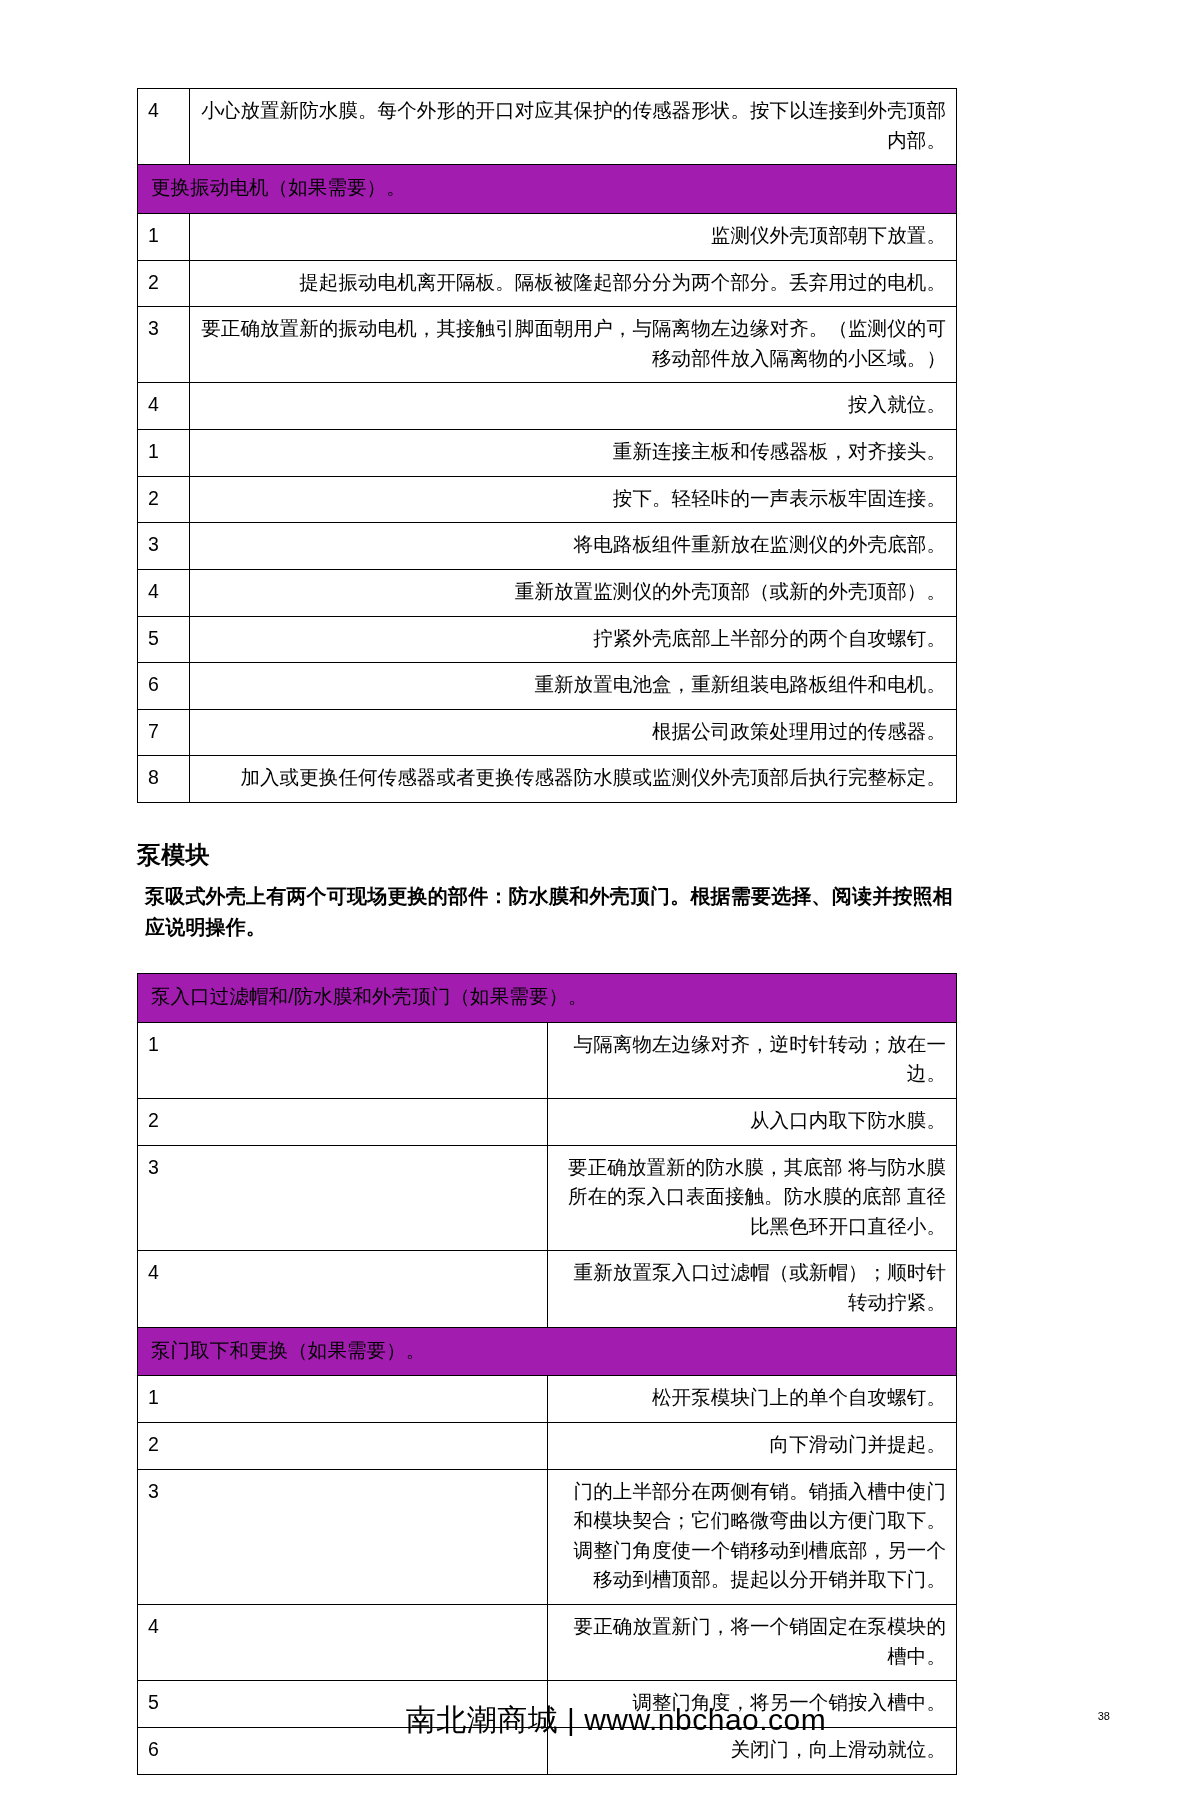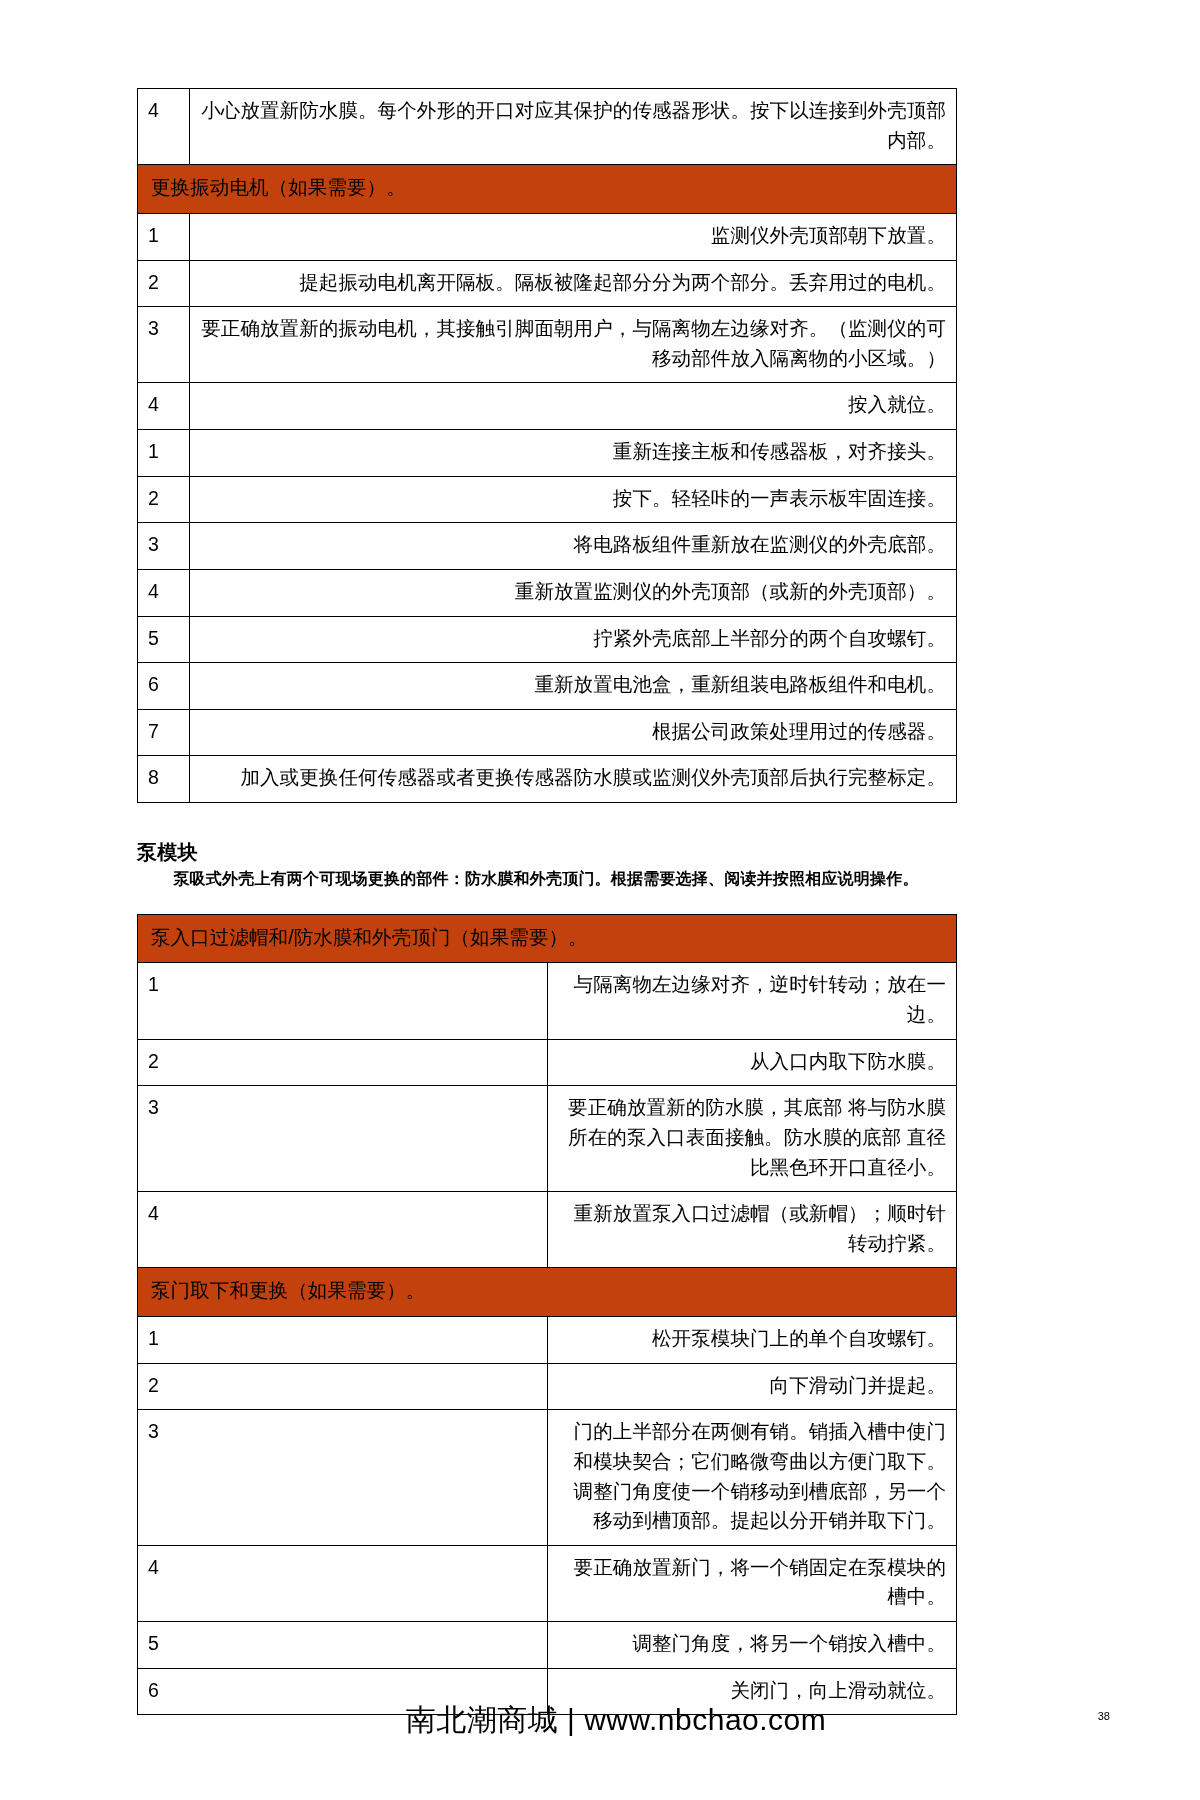--- a/index.html
+++ b/index.html
@@ -48,44 +48,43 @@
   td.num {
     width: 52px;
     text-align: left;
     padding-left: 13px;
     font-size: 19.5px;
   }
   td.txt {
     text-align: right;
   }
   tr.section-head td {
-    background: #c2410c;
+    background: #a21caf;
     font-size: 19.5px;
     padding: 8px 10px 10px 13px;
   }
 
   
   .gap-lg { height: 34px; }
   .gap-md { height: 22px; }
 
   h3.module-title {
-    font-size: 20px;
+    font-size: 24px;
     font-weight: bold;
     margin: 0;
     line-height: 1.5;
     letter-spacing: 0.2px;
   }
   p.module-desc {
-    font-size: 16px;
+    font-size: 20px;
     font-weight: bold;
-    margin: 0;
+    margin: 8px;
     line-height: 1.55;
     letter-spacing: 0.2px;
     width: 818px;
-    text-align: center;
   }
 
   
   .footer {
     position: absolute;
     left: 0;
     top: 1700px;
     width: 1200px;
     text-align: center;
     margin-left: 16px;

